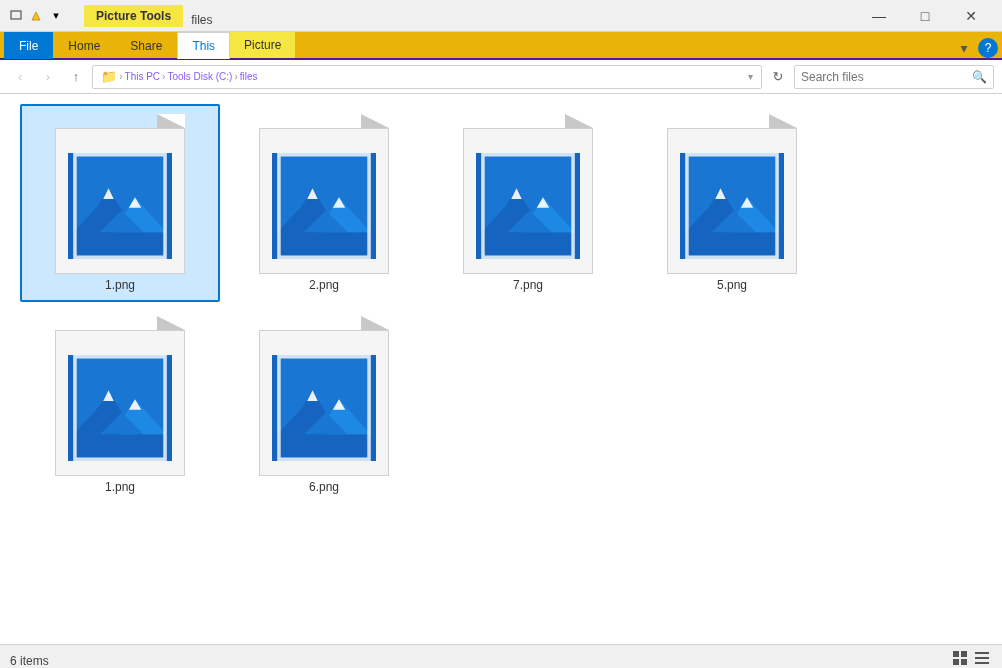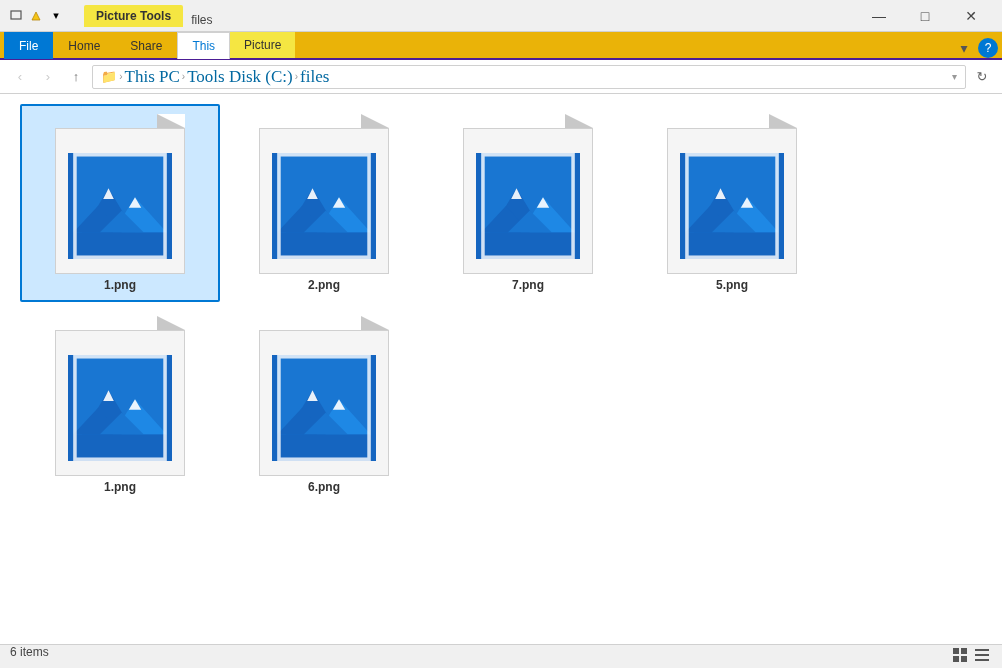--- a/index.html
+++ b/index.html
@@ -36,21 +36,21 @@
     .address-bar {
       display: flex; align-items: center; background: white; padding: 4px 8px; gap: 4px;
       border-bottom: 1px solid #d0d0d0; height: 34px;
     }
     .nav-btn { width: 24px; height: 24px; display: flex; align-items: center; justify-content: center; cursor: pointer; color: #666; font-size: 13px; border: 1px solid transparent; border-radius: 2px; }
     .nav-btn.disabled { color: #ccc; cursor: default; }
     .address-path {
       flex: 1; display: flex; align-items: center; gap: 2px; padding: 3px 8px;
       border: 1px solid #d0d0d0; height: 24px; background: white; border-radius: 2px;
     }
-    .path-segment { font-size: 17px; color: #0369a1; cursor: pointer; font-family: Liberation Serif, serif; }
+    .path-segment { font-size: 10px; color: #8b5cf6; cursor: pointer; }
     .path-sep { color: #999; font-size: 10px; }
     .path-segment.current { font-weight: 500; }
     .refresh-btn { width: 24px; height: 24px; display: flex; align-items: center; justify-content: center; cursor: pointer; color: #666; font-size: 13px; }
     .search-box {
       display: flex; align-items: center; border: 1px solid #d0d0d0; background: white;
       height: 24px; padding: 0 6px; border-radius: 2px; width: 200px; gap: 4px;
     }
     .search-box input { border: none; outline: none; font-size: 12px; flex: 1; color: #999; }
     .search-icon-btn { color: #666; font-size: 12px; }
 
@@ -81,25 +81,25 @@
       background: white;
     }
 
     
     .img-placeholder {
       position: absolute; top: 24px; left: 12px; right: 12px; bottom: 14px;
       background: #1565c0;
     }
     .img-icon-svg { width: 100%; height: 100%; }
 
-    .file-label { font-size: 12px; color: #333; margin-top: 4px; text-align: center; font-weight: bold; }
+    .file-label { font-size: 12px; color: #333; margin-top: 4px; text-align: center; }
 
     
     .status-bar {
-      display: flex; align-items: flex-start; justify-content: space-between;
+      display: flex; align-items: flex-end; justify-content: space-between;
       background: #f0f0f0; border-top: 1px solid #d0d0d0; height: 24px; padding: 0 10px;
     }
     .status-text { font-size: 12px; color: #444; }
     .view-btns { display: flex; gap: 2px; }
     .view-btn { width: 20px; height: 20px; display: flex; align-items: center; justify-content: center; cursor: pointer; }
   </style>
 </head>
 <body>
 
 <div class="title-bar">
@@ -148,20 +148,24 @@
     <span style="color:#f5c518;font-size:13px;">📁</span>
     <span class="path-sep">›</span>
     <span class="path-segment">This PC</span>
     <span class="path-sep">›</span>
     <span class="path-segment">Tools Disk (C:)</span>
     <span class="path-sep">›</span>
     <span class="path-segment current">files</span>
     <span class="path-sep" style="margin-left:auto;">▾</span>
   </div>
   <div class="refresh-btn">↻</div>
+  <div class="search-box">
+    <input type="text" placeholder="Search files" style="">
+    <span class="search-icon-btn">🔍</span>
+  </div>
 </div>
 
 <div class="main">
   <div class="file-area" id="file-grid">
   <div class="file-item selected">
     <div class="file-icon">
       <div class="doc-body">
         <div class="img-placeholder">
           <svg class="img-icon-svg" viewBox="0 0 106 120" xmlns="http://www.w3.org/2000/svg">
 

